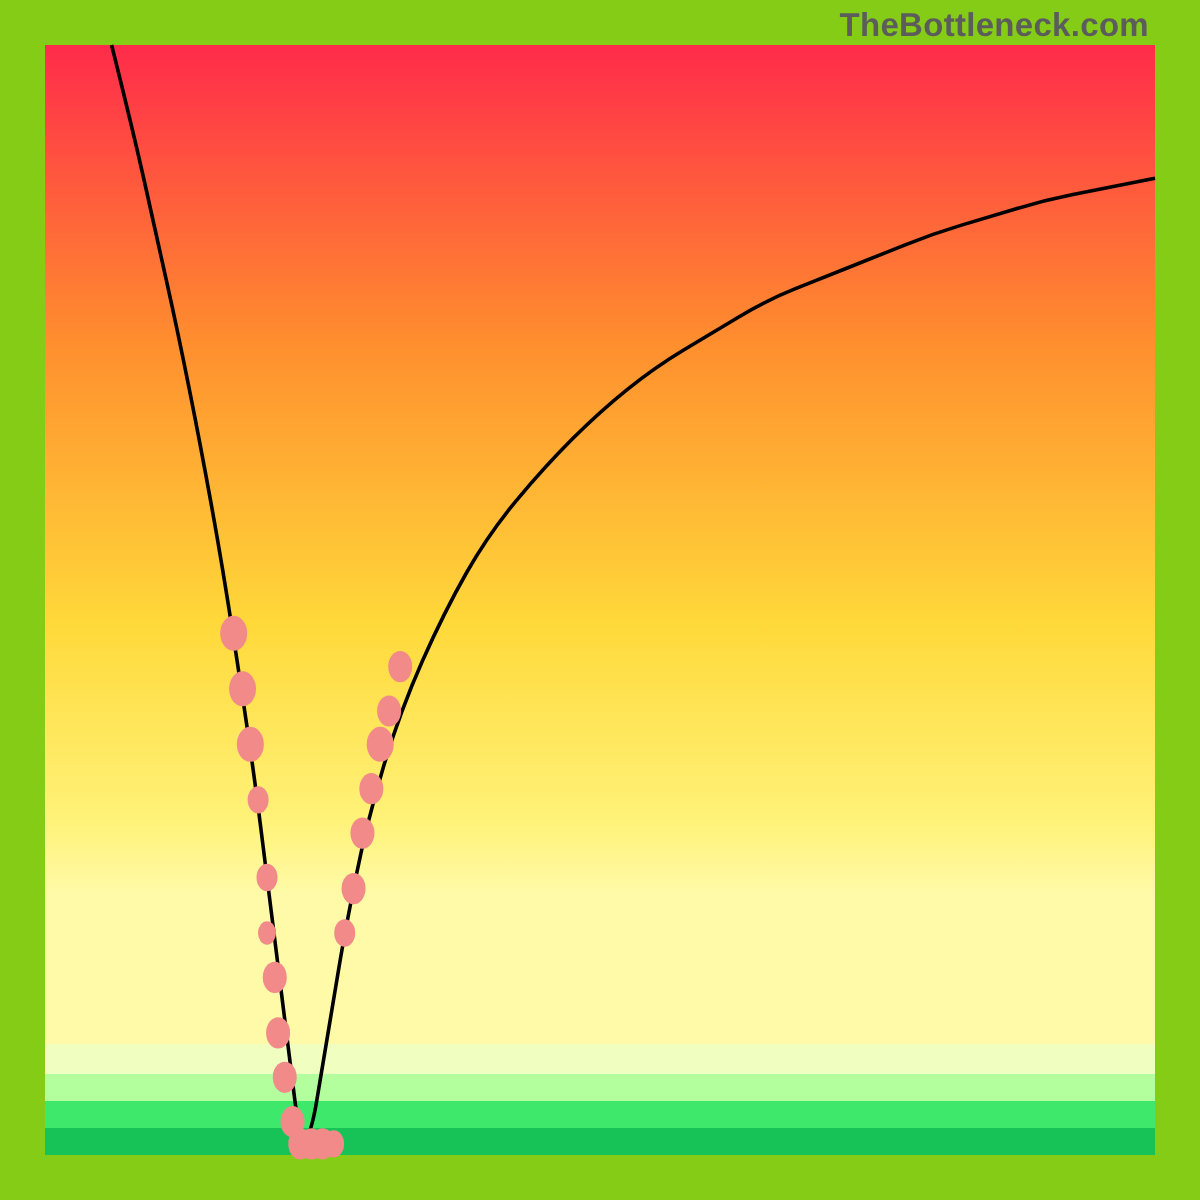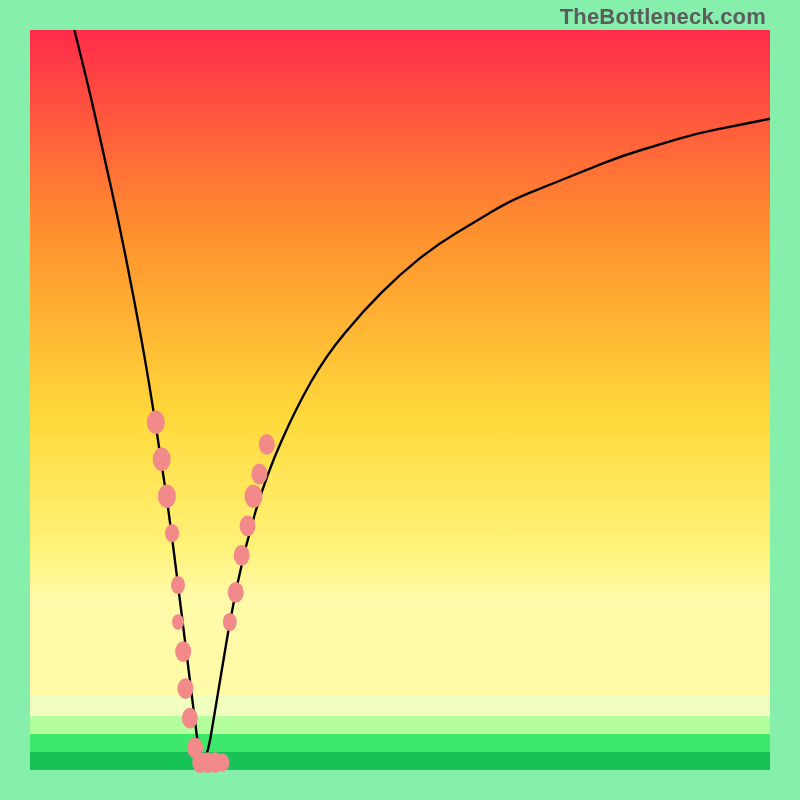--- a/index.html
+++ b/index.html
@@ -7,21 +7,21 @@
     padding: 0;
     width: 800px;
     height: 800px;
     background: #000;
     overflow: hidden;
   }
   .container {
     position: relative;
     width: 800px;
     height: 800px;
-    background: #86efac;
+    background: #84cc16;
   }
   .plot-area {
     position: absolute;
     left: 30px;
     top: 30px;
     width: 740px;
     height: 740px;
   }
   .gradient-bg {
     position: absolute;

